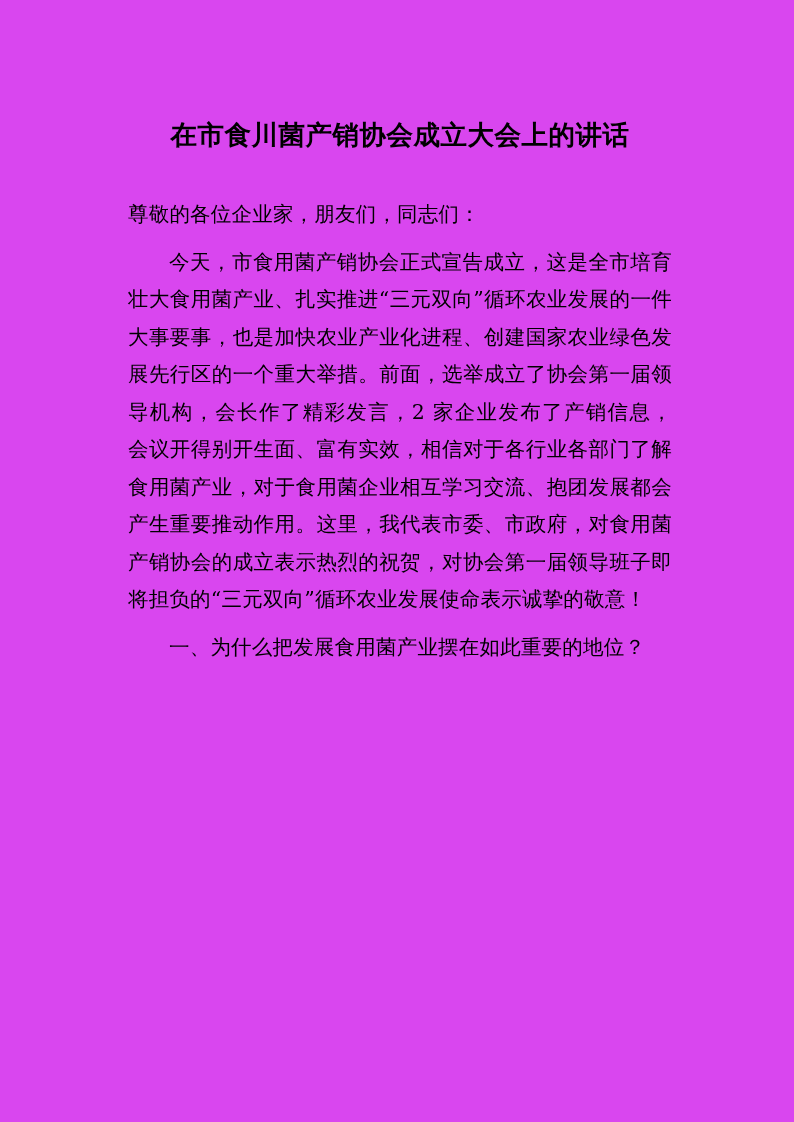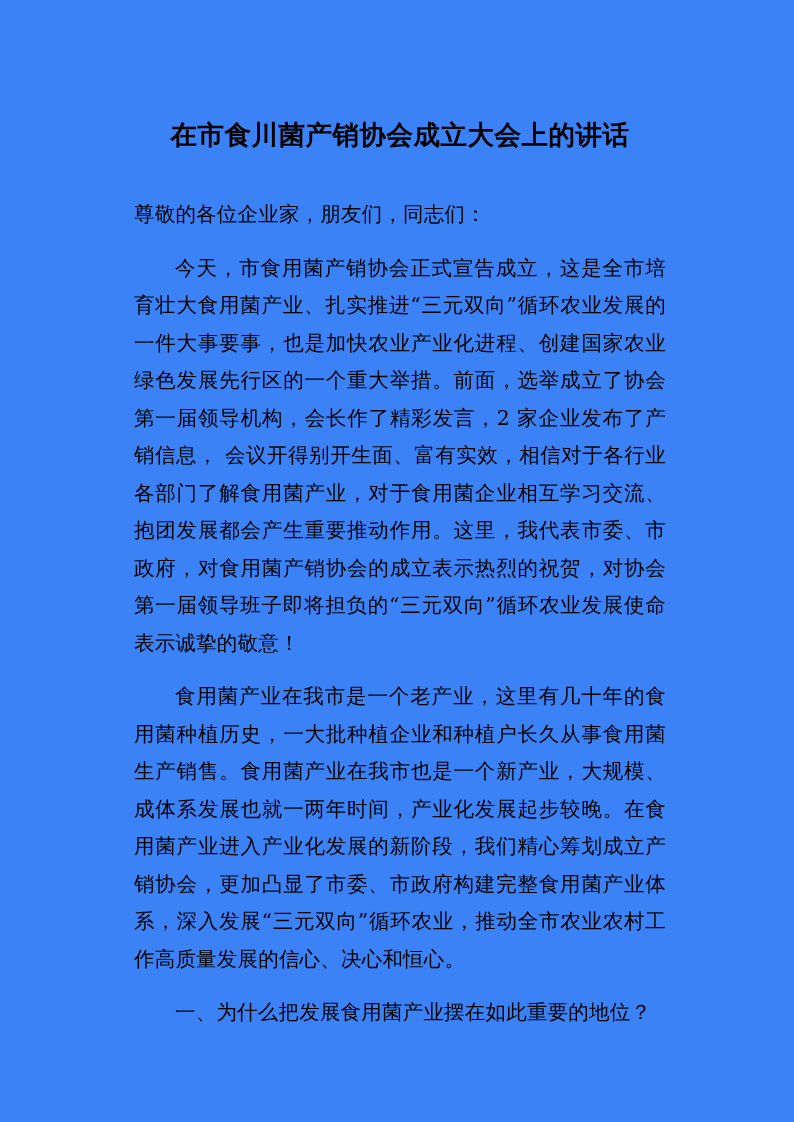--- a/index.html
+++ b/index.html
@@ -13,50 +13,49 @@
     font-family: "DejaVu Serif", "Liberation Serif", serif;
     color: #000000;
     overflow: hidden;
   }
   .page {
     position: relative;
     width: 794px;
     height: 1122px;
     box-sizing: border-box;
     padding: 118px 112px 80px 118px;
-    background: #3b82f6;
+    background: #d946ef;
   }
   .doc-title {
     font-family: "DejaVu Serif", "Liberation Serif", serif;
     font-weight: bold;
     font-size: 26.5px;
     line-height: 34px;
     text-align: center;
     letter-spacing: 0.5px;
     margin: 0 0 44px 0;
     white-space: nowrap;
   }
   .para {
     font-size: 20.5px;
     line-height: 37.5px;
     text-align: justify;
     text-justify: inter-ideograph;
-    margin: 16px;
+    margin: 10px;
     letter-spacing: 0.2px;
   }
   .para.indent {
     text-indent: 41px;
   }
   .para.noindent {
     text-indent: 0;
   }
 </style>
 </head>
 <body>
 
 <div class="page">
   <h1 class="doc-title">在市食川菌产销协会成立大会上的讲话</h1>
 
   <p class="para noindent">尊敬的各位企业家，朋友们，同志们：</p>
   <p class="para indent">今天，市食用菌产销协会正式宣告成立，这是全市培育壮大食用菌产业、扎实推进“三元双向”循环农业发展的一件大事要事，也是加快农业产业化进程、创建国家农业绿色发展先行区的一个重大举措。前面，选举成立了协会第一届领导机构，会长作了精彩发言，2 家企业发布了产销信息， 会议开得别开生面、富有实效，相信对于各行业各部门了解食用菌产业，对于食用菌企业相互学习交流、抱团发展都会产生重要推动作用。这里，我代表市委、市政府，对食用菌产销协会的成立表示热烈的祝贺，对协会第一届领导班子即将担负的“三元双向”循环农业发展使命表示诚挚的敬意！</p>
-  <p class="para indent">食用菌产业在我市是一个老产业，这里有几十年的食用菌种植历史，一大批种植企业和种植户长久从事食用菌生产销售。食用菌产业在我市也是一个新产业，大规模、成体系发展也就一两年时间，产业化发展起步较晚。在食用菌产业进入产业化发展的新阶段，我们精心筹划成立产销协会，更加凸显了市委、市政府构建完整食用菌产业体系，深入发展“三元双向”循环农业，推动全市农业农村工作高质量发展的信心、决心和恒心。</p>
   <p class="para indent">一、为什么把发展食用菌产业摆在如此重要的地位？</p>
 </div>
 
 </body></html>

